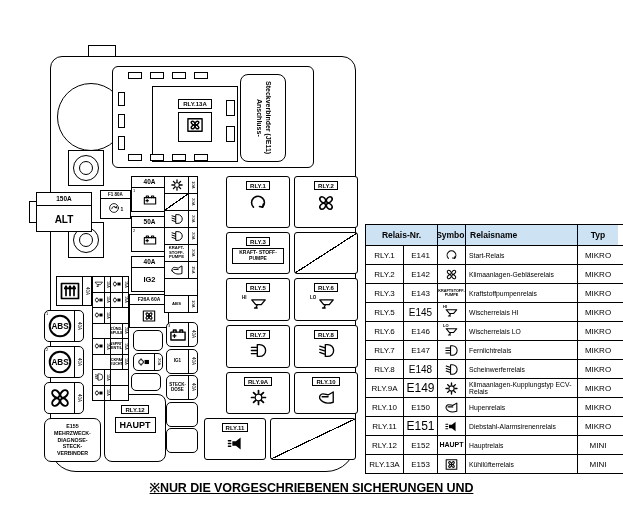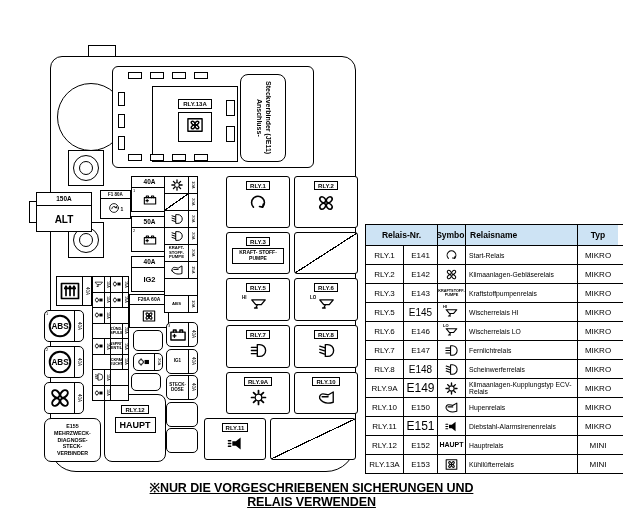--- a/index.html
+++ b/index.html
@@ -625,16 +625,15 @@
             </g>
           </svg>
         </div>
         <div class="tc" style="width: 112px; font-size: 6.8px; justify-content: flex-start; padding-left: 3px;">Kühllüfterrelais</div>
         <div class="tc" style="width: 40px; font-size: 8px;">MINI</div>
       </div>
     </div>
 
   <div class="abs footer">
     <div>※NUR DIE VORGESCHRIEBENEN SICHERUNGEN UND</div>
-    <div>RELAIS VERWENDEN</div>
   </div>
 
 </div>
 
 </body></html>

